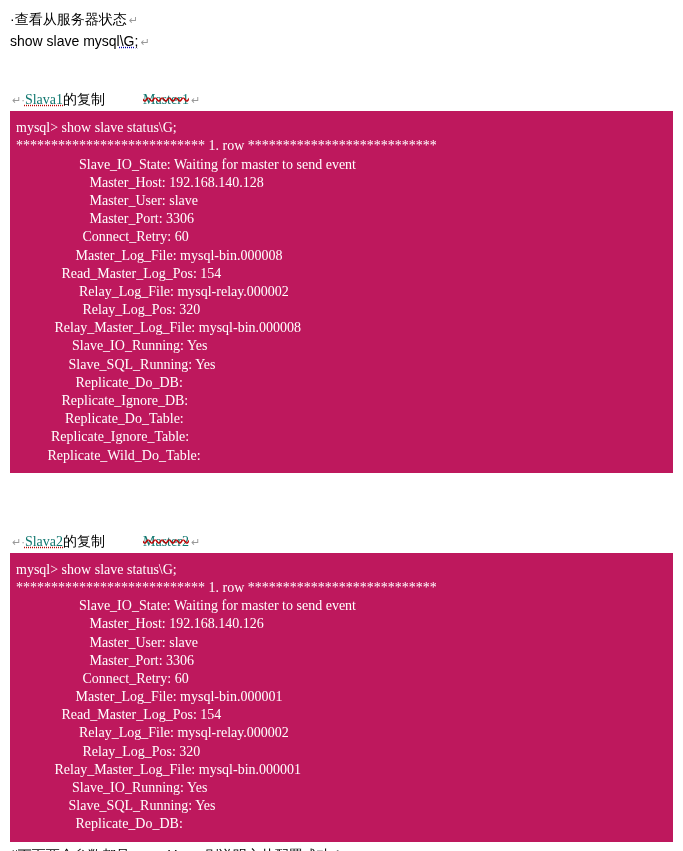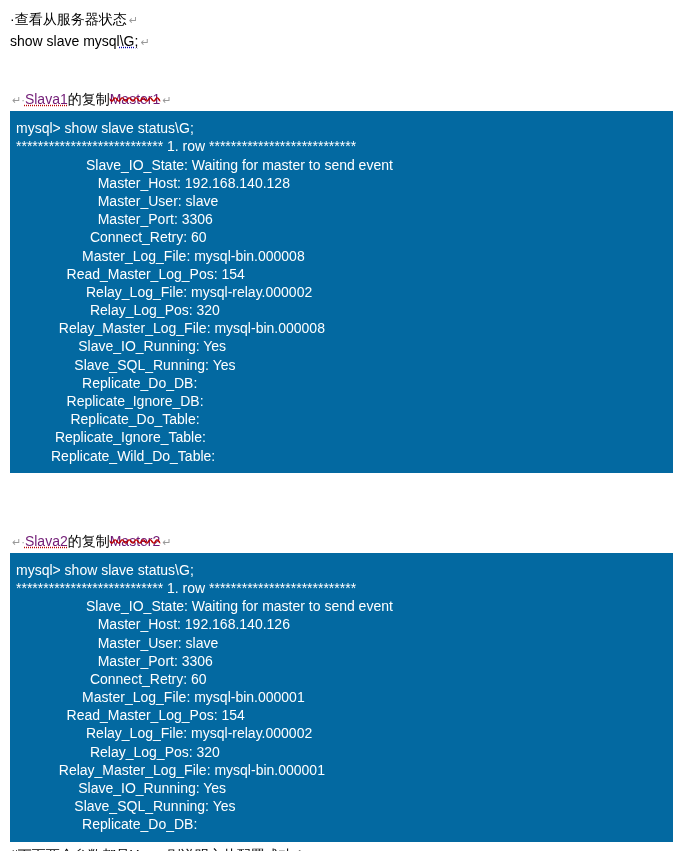--- a/index.html
+++ b/index.html
@@ -33,37 +33,39 @@
     .dotted-blue {
       text-decoration: underline;
       text-decoration-style: dotted;
       text-decoration-color: #00a;
     }
     .section-title {
       margin-top: 40px;
       margin-bottom: 2px;
     }
     .red {
-      color: #701a75;
+      color: #0f766e;
+      font-family: Liberation Serif, serif;
     }
     .terminal {
-      background: #0369a1;
+      background: #be185d;
       color: #fff;
-      font-family: Liberation Sans, sans-serif;
+      font-family: Liberation Serif, serif;
       font-size: 14px;
       padding: 8px 6px;
       white-space: pre;
       margin-bottom: 4px;
       line-height: 1.3;
       overflow: hidden;
     }
     .striked {
       text-decoration: line-through;
       text-decoration-color: #b00;
       text-decoration-style: wavy;
+      padding-left: 38px;
     }
   </style>
 </head>
 <body>
 
 <div class="doc-line">
   <span>·查看从服务器状态</span><span class="para-mark">↵</span>
 </div>
 <div class="doc-line">
   <span>show slave mysql</span><span class="dotted-blue">\G;</span><span class="para-mark">↵</span>

